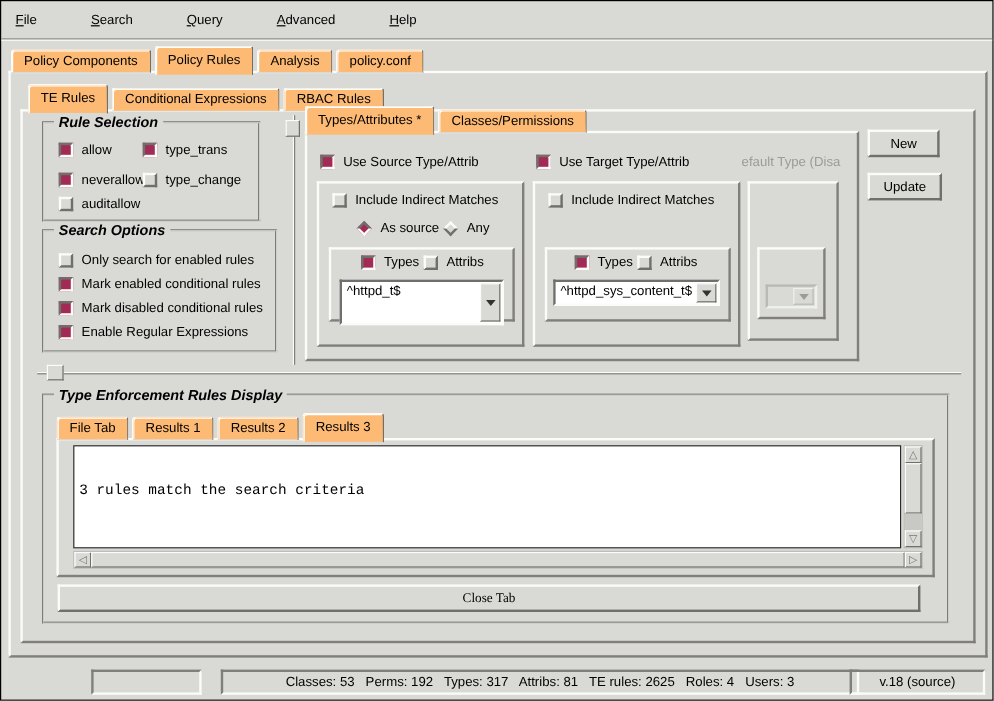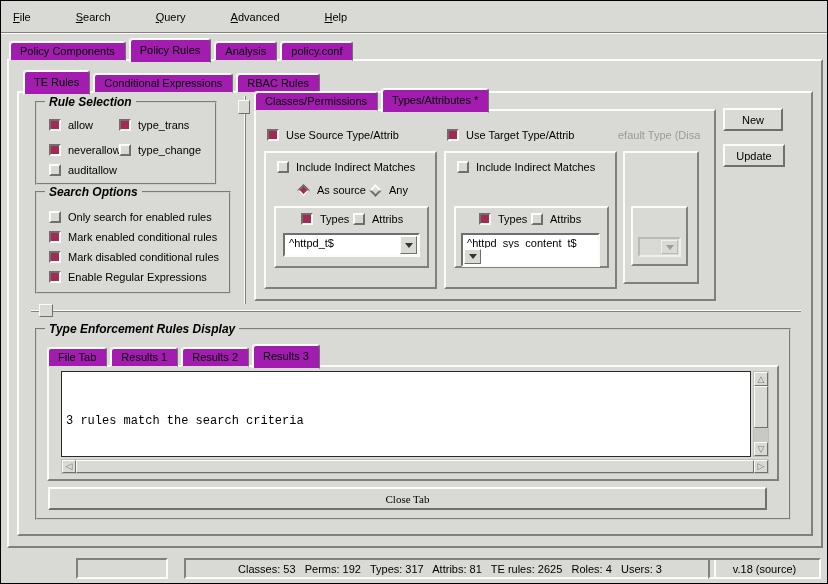--- a/index.html
+++ b/index.html
@@ -19,21 +19,21 @@
     font-weight:bold; font-style:italic; font-size:12px; white-space:nowrap;
   }
   
   #menubar { position:absolute; left:8px; top:5px; height:22px; display:flex; gap:37px; align-items:center; }
   .menu-item { padding:2px 4px; cursor:default; }
   .menu-item::first-letter { text-decoration:underline; }
   #menusep { position:absolute; left:0; top:31px; width:826px; height:2px; border-top:1px solid #807f7b; border-bottom:1px solid #fbfbf8; }
   
   .tabs { position:absolute; display:flex; align-items:flex-end; z-index:6; }
   .tab {
-    height:20px; line-height:18px; padding:0 10px; background:#a21caf;
+    height:20px; line-height:18px; padding:0 10px; background:#fdba74;
     border:1px solid; border-color:#fbfbf8 #6f6f6b #d9d9d6 #fbfbf8;
     border-top-left-radius:3px; border-top-right-radius:3px;
     margin-right:3px; white-space:nowrap; cursor:default; box-shadow:inset 1px 1px 0 #fff;
   }
   .tab.active { height:25px; line-height:22px; margin-bottom:-2px; z-index:7; }
   
   .opt { position:absolute; display:flex; align-items:center; white-space:nowrap; }
   .cb { width:12px; height:12px; background:#d9d9d6; flex:0 0 12px;
         border:2px solid; border-color:#fbfbf8 #6f6f6b #6f6f6b #fbfbf8; }
   .cb.on { background:#a22a55; border-color:#6f6f6b #fbfbf8 #fbfbf8 #6f6f6b; }
@@ -55,21 +55,21 @@
   .btn3d { position:absolute; background:#d9d9d6; display:flex; align-items:center; justify-content:center;
            border:2px solid; border-color:#fbfbf8 #6f6f6b #6f6f6b #fbfbf8; cursor:default; }
   
   .hsash { position:absolute; height:2px; border-top:1px solid #fbfbf8; border-bottom:1px solid #807f7b; }
   .vsash { position:absolute; width:2px; border-left:1px solid #fbfbf8; border-right:1px solid #807f7b; }
   .sash-handle { position:absolute; width:12px; height:14px; background:#d9d9d6;
            border:1px solid; border-color:#fbfbf8 #6f6f6b #6f6f6b #fbfbf8; z-index:3; }
   
   #textwidget { position:absolute; background:#fff; border:1px solid #2a2a2a;
            font-family:"Liberation Mono","DejaVu Sans Mono",monospace; font-size:12px; line-height:14px;
-           padding:14px 4px; white-space:pre; overflow:hidden; }
+           padding:2px 4px; white-space:pre; overflow:hidden; }
   
   .sb { position:absolute; background:#d9d9d6; border:1px solid #bdbdb9; display:flex; }
   .sb .sbtn { background:#d9d9d6; border:1px solid; border-color:#fbfbf8 #6f6f6b #6f6f6b #fbfbf8;
            display:flex; align-items:center; justify-content:center; color:#777; font-size:9px; line-height:1; }
   .sb .thumb { background:#d9d9d6; border:1px solid; border-color:#fbfbf8 #6f6f6b #6f6f6b #fbfbf8; }
   .sb .trough { background:#c8c8c4; }
   #vsb { flex-direction:column; }
   #vsb .sbtn { height:14px; width:100%; }
   #vsb .thumb { height:42px; width:100%; }
   #vsb .trough { flex:1; }
@@ -151,22 +151,22 @@
     <div class="opt" style="left:12px; top:61px;">
       <span class="cb"></span>
       <span class="lbl">auditallow</span>
     </div>
   </div>
 
   <div class="vsash" style="left:243px; top:95px; height:208px;"></div>
   <div class="sash-handle" style="left:237px; top:99px;"></div>
 
   <div class="tabs" style="left:253px; top:86px; height:24px;">
+    <div class="tab active">Types/Attributes *</div>
     <div class="tab">Classes/Permissions</div>
-    <div class="tab active">Types/Attributes *</div>
   </div>
   <div class="abs rz" style="left:253px; top:108px; width:462px; height:192px;"></div>
 
   <div class="opt" style="left:266px; top:128px;">
     <span class="cb on"></span>
     <span class="lbl">Use Source Type/Attrib</span>
   </div>
   <div class="abs rz" style="left:263px; top:150px; width:173px; height:138px;"></div>
   <div class="opt" style="left:276px; top:160px;">
     <span class="cb"></span>
@@ -182,21 +182,21 @@
   </div>
   <div class="abs rz" style="left:273px; top:205px; width:155px; height:62px;"></div>
   <div class="opt" style="left:300px; top:212px;">
     <span class="cb on"></span>
     <span class="lbl">Types</span>
   </div>
   <div class="opt" style="left:352px; top:212px;">
     <span class="cb"></span>
     <span class="lbl">Attribs</span>
   </div>
-  <div class="combo" style="left:282px; top:232px; width:137px; height:24px;">
+  <div class="combo" style="left:282px; top:232px; width:137px; height:38px;">
     <span class="val">^httpd_t$</span>
     <span class="arrow-btn">
         <span class="tri-down"></span>
       </span>
   </div>
 
   <div class="opt" style="left:446px; top:128px;">
     <span class="cb on"></span>
     <span class="lbl">Use Target Type/Attrib</span>
   </div>
@@ -207,21 +207,21 @@
   </div>
   <div class="abs rz" style="left:453px; top:205px; width:155px; height:62px;"></div>
   <div class="opt" style="left:478px; top:212px;">
     <span class="cb on"></span>
     <span class="lbl">Types</span>
   </div>
   <div class="opt" style="left:530px; top:212px;">
     <span class="cb"></span>
     <span class="lbl">Attribs</span>
   </div>
-  <div class="combo" style="left:460px; top:232px; width:139px; height:34px;flex-direction:column;">
+  <div class="combo" style="left:460px; top:232px; width:139px; height:22px;">
     <span class="val">^httpd_sys_content_t$</span>
     <span class="arrow-btn">
         <span class="tri-down"></span>
       </span>
   </div>
 
   <div class="abs clip graytext" style="left:617px; top:128px; width:94px; height:14px;">efault Type (Disa</div>
   <div class="abs rz" style="left:622px; top:150px; width:76px; height:133px;"></div>
   <div class="abs rz" style="left:630px; top:205px; width:57px; height:60px;"></div>
   <div class="combo disabled" style="left:637px; top:236px; width:43px; height:20px;">

